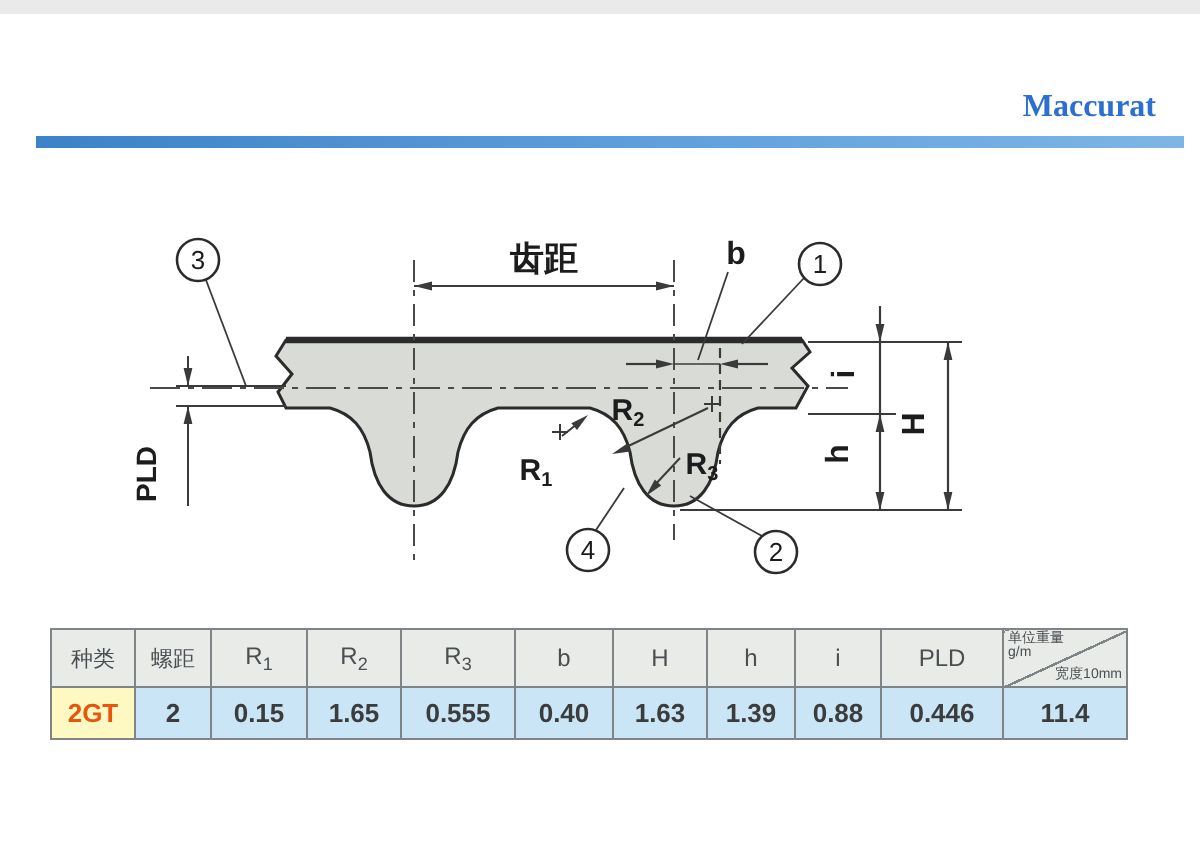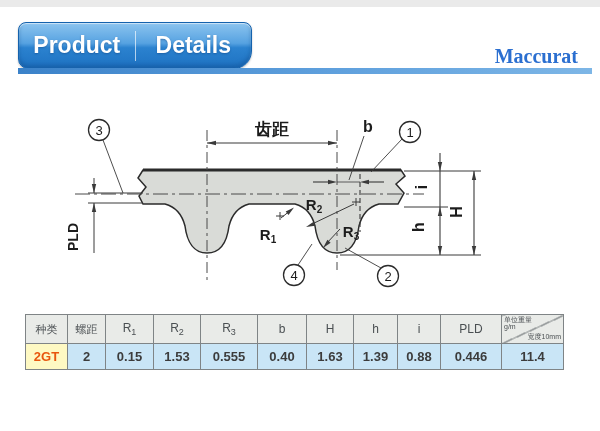--- a/index.html
+++ b/index.html
@@ -8,21 +8,21 @@
   .top-strip{position:absolute;left:0;top:0;width:600px;height:7px;background:#eaeaea;}
   
   .tab{position:absolute;left:18px;top:22px;width:232px;height:45px;
        background:linear-gradient(180deg,#8cc4ef 0%,#56a2e1 45%,#2b82cf 55%,#1e72c2 100%);
        border:1px solid #1562ad;border-radius:8px 8px 18px 10px;
        box-shadow:inset 0 1px 1px rgba(255,255,255,.6), inset 0 -3px 4px rgba(10,60,120,.35), 0 1px 2px rgba(0,0,0,.25);
        display:flex;align-items:center;color:#ffffff;font-weight:700;font-size:23px;}
   .tab .seg{flex:1;text-align:center;cursor:default;text-shadow:0 1px 2px rgba(20,70,130,.5);}
   .tab .divider{width:1px;height:30px;background:rgba(255,255,255,.65);}
   .brand{position:absolute;right:22px;top:45px;font-family:"Liberation Serif",serif;
-         font-weight:700;font-size:20px;color:#2b6fd0;}
+         font-weight:700;font-size:16px;color:#2b6fd0;}
   .blue-bar{position:absolute;left:18px;top:68px;width:574px;height:6px;
             background:linear-gradient(90deg,#3b82c9 0%,#5fa0dd 55%,#7db6e6 100%);}
   
   .diagram{position:absolute;left:0;top:98px;}
   
   table.spec{position:absolute;left:25px;top:314px;border-collapse:collapse;table-layout:fixed;
              width:538px;}
   table.spec td{border:1px solid #7f8486;text-align:center;vertical-align:middle;padding:0;
                 overflow:hidden;}
   table.spec tr.hdr td{height:28px;background:#e9ebe8;color:#4a4f52;font-size:12px;font-weight:400;}
@@ -35,25 +35,20 @@
   .unit-top{position:absolute;left:2px;top:1px;text-align:left;font-size:7px;line-height:7px;color:#4a4f52;}
   .unit-bottom{position:absolute;right:2px;bottom:1px;font-size:7px;color:#4a4f52;}
   text{font-family:"Liberation Sans",sans-serif;}
 </style>
 </head>
 <body>
 
 <div class="page">
   <div class="top-strip"></div>
 
-  <div class="tab">
-    <div class="seg">Product</div>
-    <div class="divider"></div>
-    <div class="seg">Details</div>
-  </div>
   <div class="brand">Maccurat</div>
   <div class="blue-bar"></div>
 
   <svg class="diagram" width="600" height="215" viewBox="0 0 600 215">
 
     <path d="M143,72 L401,72 L405,78 L396,86 L404,95 L398,106 L379,106
          C368,109 362,116 359,128 C357,144 350,155 337,155 C324,155 317,144 315,128 C312,116 306,109 295,106
          L249,106
          C238,109 232,116 229,128 C227,144 220,155 207,155 C194,155 187,144 185,128 C182,116 176,109 165,106
          L143,106 L139,98 L146,89 L138,80 Z" fill="#d9dbd7" stroke="#2b2b2b" stroke-width="1.5"></path>
@@ -185,21 +180,21 @@
       <td>PLD</td>
       <td class="unitcell">
         <span class="unit-top"><span>单位重量</span><br><span>g/m</span></span>
         <span class="unit-bottom">宽度10mm</span>
       </td>
     </tr>
     <tr class="val">
       <td class="type">2GT</td>
       <td>2</td>
       <td>0.15</td>
-      <td>1.53</td>
+      <td>1.65</td>
       <td>0.555</td>
       <td>0.40</td>
       <td>1.63</td>
       <td>1.39</td>
       <td>0.88</td>
       <td>0.446</td>
       <td>11.4</td>
     </tr>
   </tbody>
     </table>

